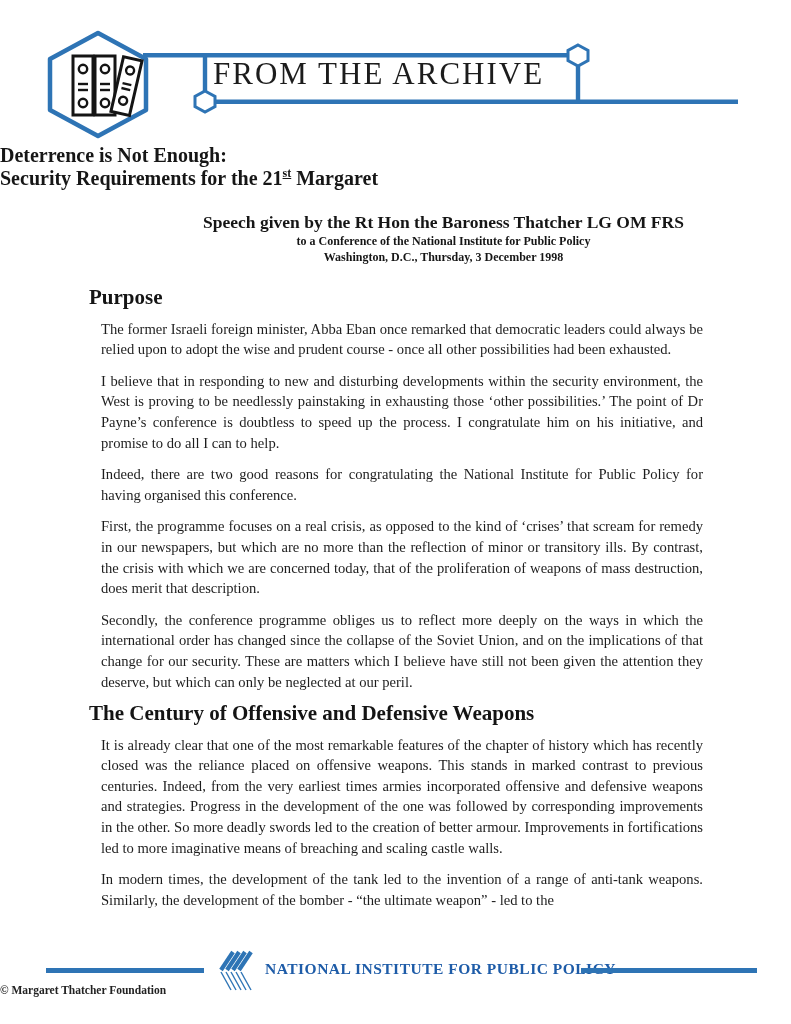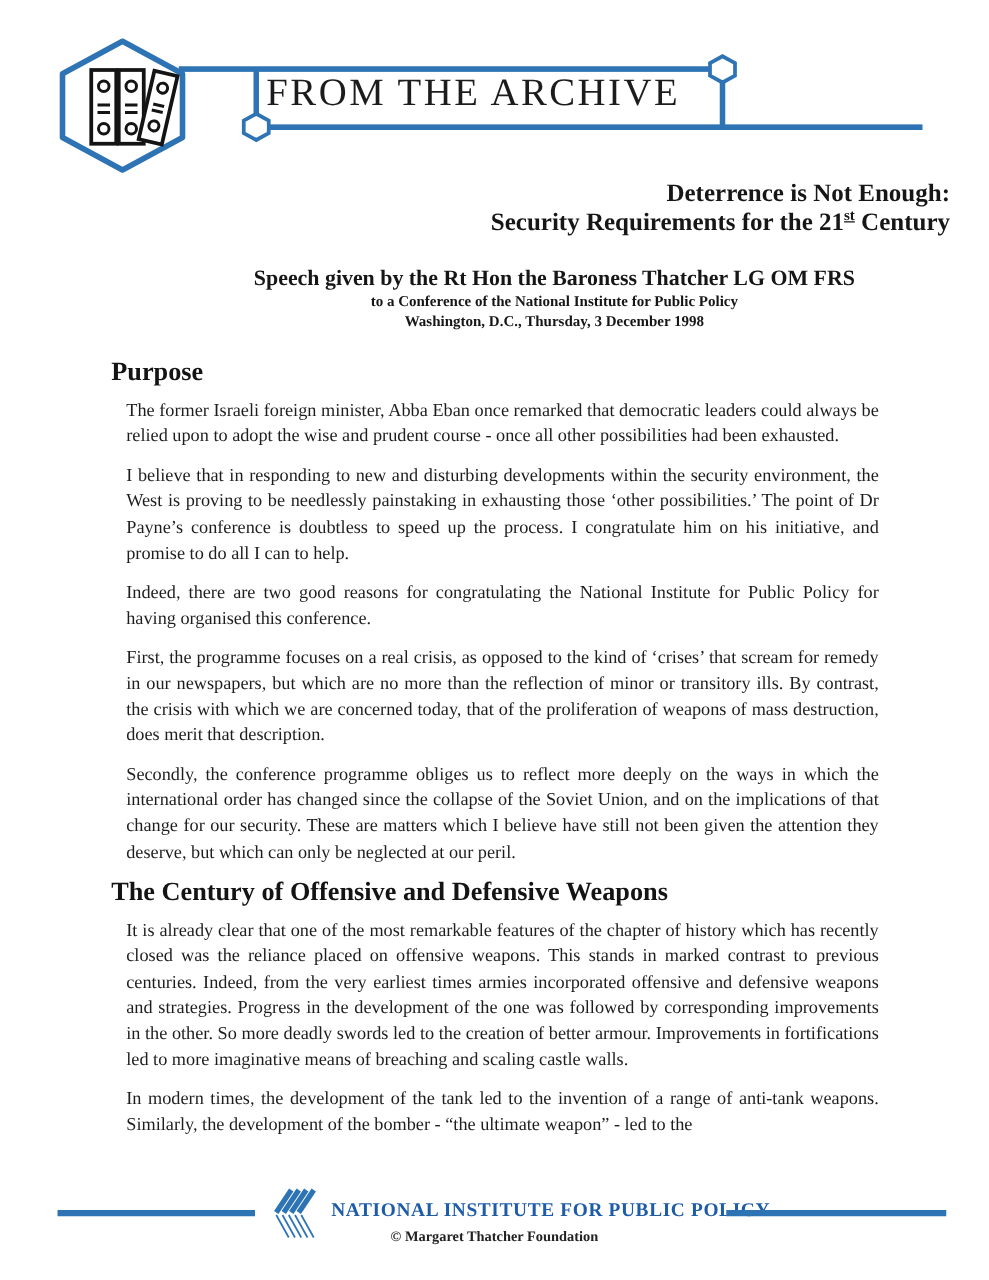--- a/index.html
+++ b/index.html
@@ -7,21 +7,21 @@
     width:791px;height:1024px;background:#ffffff;position:relative;
     font-family:"Liberation Serif", serif;color:#1d1d1d;overflow:hidden;
   }
   .hdr-svg{position:absolute;top:0;left:0;}
   .archive-banner{
     position:absolute;top:56px;left:213px;width:372px;text-align:left;
     font-family:"Liberation Serif", serif;font-size:31px;letter-spacing:2px;
     color:#1c1c1c;white-space:nowrap;
   }
   .doc-title{
-    position:absolute;top:144px;left:0;width:760px;text-align:right;
+    position:absolute;top:144px;left:0;width:760px;text-align:left;
     font-weight:bold;font-size:20px;line-height:23px;color:#161616;
   }
   .doc-title sup{font-size:12px;vertical-align:super;line-height:0;text-decoration:underline;}
   .byline{position:absolute;top:212px;left:0;width:791px;text-align:center;color:#161616;padding-left:48px;}
   .byline .b1{font-weight:bold;font-size:17.5px;line-height:20px;margin-bottom:2px;}
   .byline .b2,.byline .b3{font-weight:bold;font-size:12px;line-height:15.5px;}
   .content{
     position:absolute;top:287px;left:89px;width:614px;
     font-size:14.6px;line-height:20.6px;text-align:justify;color:#1d1d1d;
   }
@@ -29,21 +29,21 @@
   .content p{margin:0 0 11px 12px;}
   .ftr-line{position:absolute;height:5px;background:#2e74b5;}
   .ftr-line.left{top:968px;left:46px;width:158px;}
   .ftr-line.right{top:968px;left:581px;width:176px;}
   .ftr-logo{position:absolute;top:949px;left:214px;}
   .ftr-org{
     position:absolute;top:960px;left:265px;width:300px;text-align:center;
     font-weight:bold;font-size:15.5px;letter-spacing:0.5px;color:#1e5ca8;white-space:nowrap;
   }
   .ftr-copy{
-    position:absolute;top:984px;left:0;width:791px;text-align:center;
+    position:absolute;top:984px;left:0;width:791px;
     font-weight:bold;font-size:11.5px;color:#222222;
   }
 </style>
 </head>
 <body>
 
 <svg class="hdr-svg" width="791" height="150" viewBox="0 0 791 150">
 
   <g>
     <polygon points="98,33 146,59 146,110 98,136 50,110 50,59" fill="#ffffff" stroke="#2e74b5" stroke-width="4.5" stroke-linejoin="round"></polygon>
@@ -81,21 +81,21 @@
   <rect x="202.8" y="56" width="4.4" height="35" fill="#2e74b5"></rect>
   <polygon points="205,91 215,96.5 215,106.5 205,112 195,106.5 195,96.5" fill="#ffffff" stroke="#2e74b5" stroke-width="3"></polygon>
 
   <rect x="216" y="99.5" width="522" height="4.5" fill="#2e74b5"></rect>
 </svg>
 
 <div class="archive-banner">FROM THE ARCHIVE</div>
 
 <div class="doc-title">
   <div>Deterrence is Not Enough:</div>
-  <div><span>Security Requirements for the 21</span><sup>st</sup><span> Century</span></div>
+  <div><span>Security Requirements for the 21</span><sup>st</sup><span> Margaret</span></div>
 </div>
 
 <div class="byline">
   <div class="b1">Speech given by the Rt Hon the Baroness Thatcher LG OM FRS</div>
   <div class="b2">to a Conference of the National Institute for Public Policy</div>
   <div class="b3">Washington, D.C., Thursday, 3 December 1998</div>
 </div>
 
 <div class="content">
   <h3>Purpose</h3>

